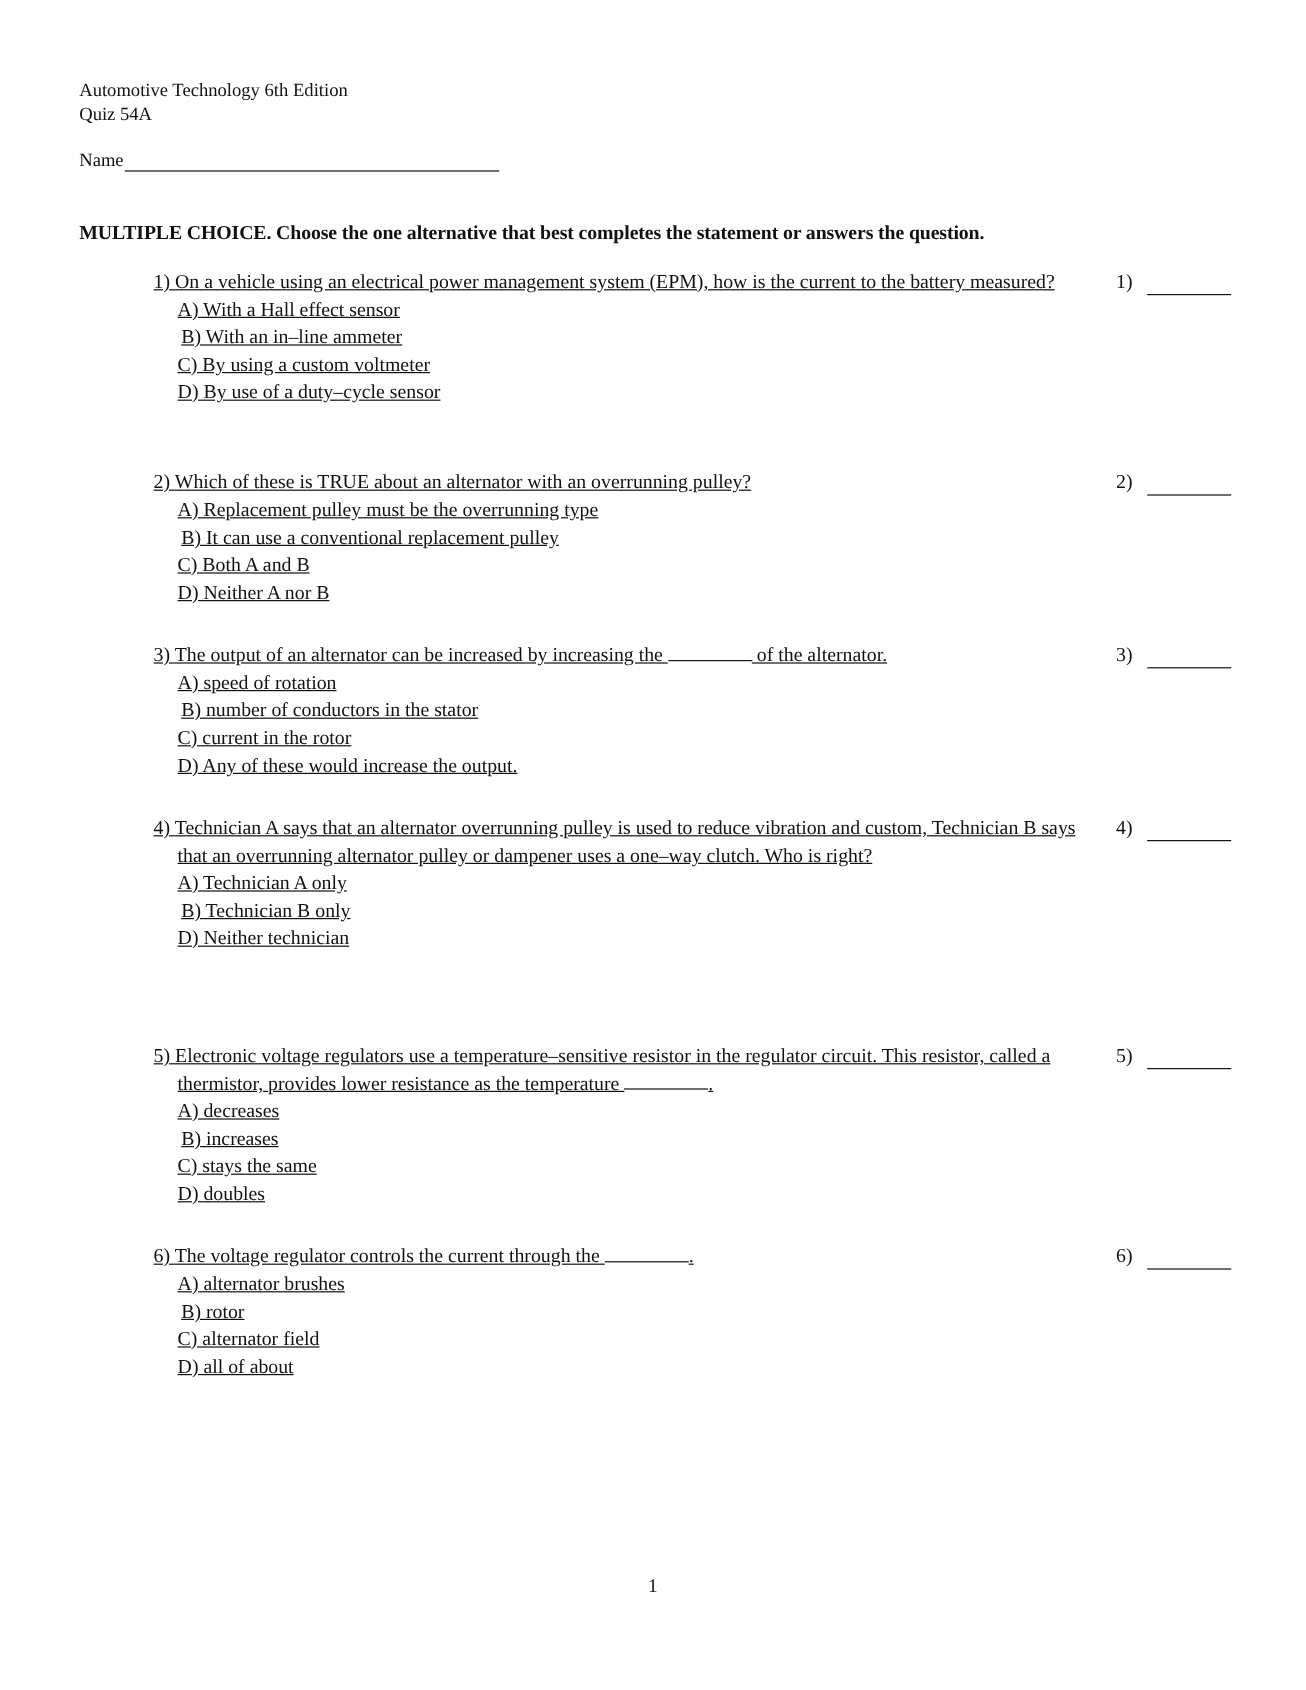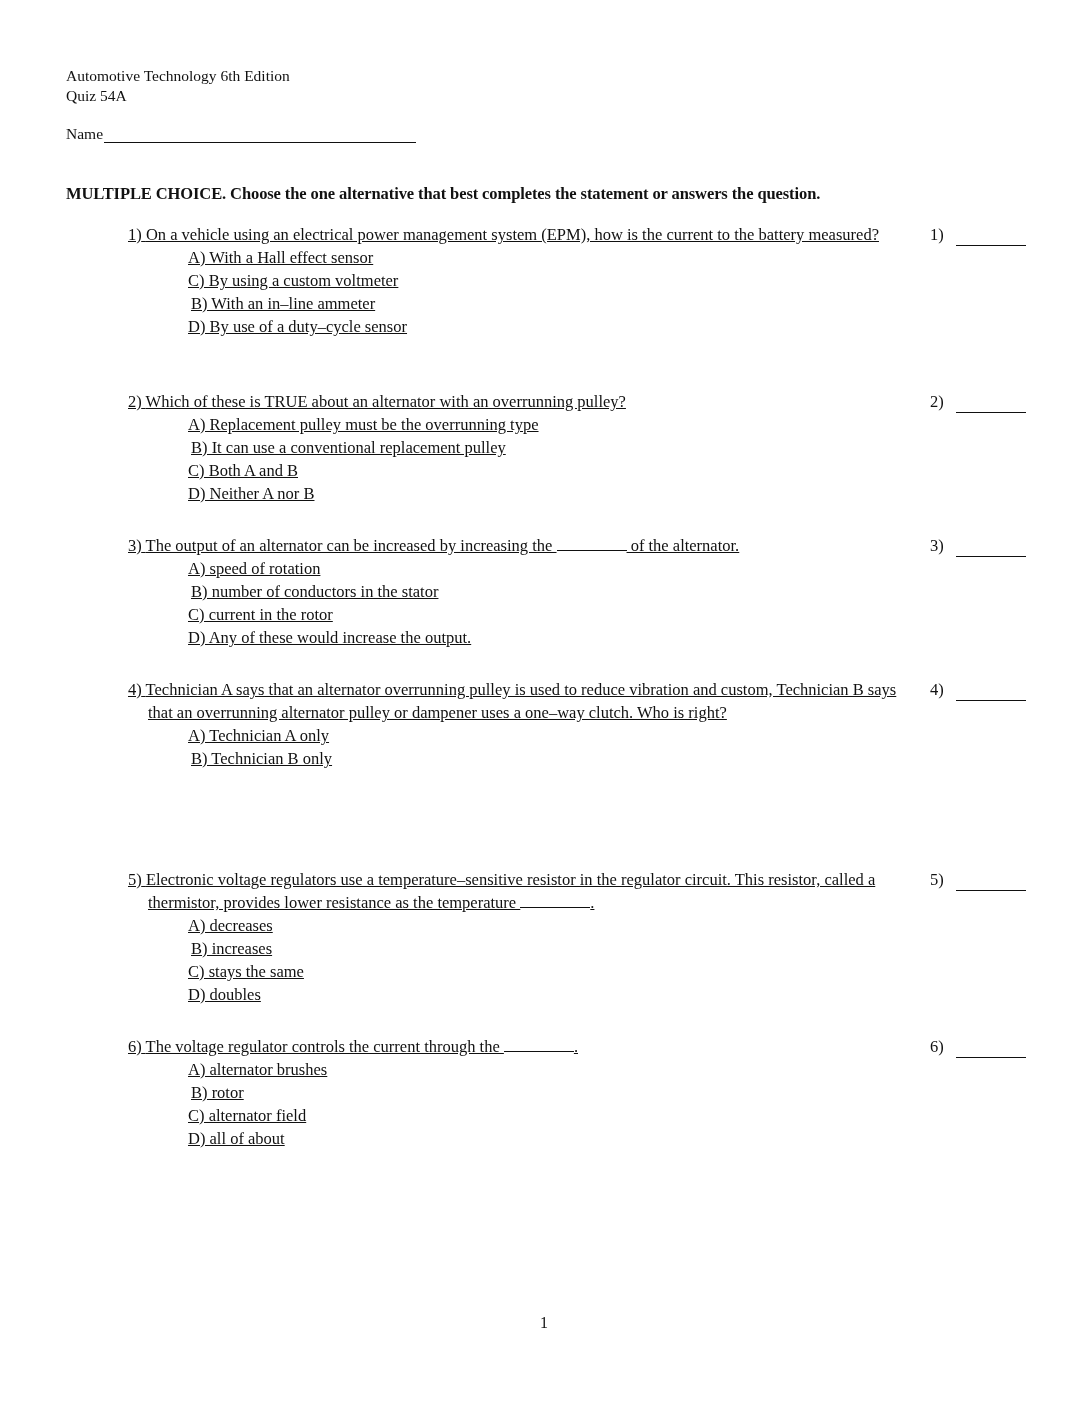--- a/index.html
+++ b/index.html
@@ -7,21 +7,21 @@
   .page { position: absolute; left: 0; top: 0; width: 1088px; height: 1408px; }
   .header { position: absolute; left: 66px; top: 66px; font-size: 15.5px; line-height: 20px; }
   .name-row { position: absolute; left: 66px; top: 124px; font-size: 15.5px; display: flex; align-items: flex-end; }
   .name-line { display: inline-block; width: 312px; border-bottom: 1px solid #111; height: 18px; margin-left: 1px; }
   .instructions { position: absolute; left: 66px; top: 184px; font-size: 16.5px; font-weight: bold; letter-spacing: -0.1px; }
   .question { position: absolute; left: 128px; width: 900px; font-size: 16.5px; line-height: 23px; text-decoration: underline; }
   .q-text { width: 752px; padding-left: 20px; text-indent: -20px; }
   .answer { position: absolute; left: 802px; top: 0; display: flex; align-items: flex-end; }
   .answer-num { width: 26px; }
   .answer-line { display: inline-block; width: 70px; height: 16px; border-bottom: 1.5px solid #111; margin-left: 0px; }
-  .options { margin-left: 60px; }
+  .options { margin-left: 20px; }
   .opt { height: 23px; }
   .opt.b, .opt.c { padding-left: 3px; }
   .blank { display: inline-block; width: 70px; border-bottom: 1px solid #111; height: 14px; vertical-align: baseline; }
   .page-number { position: absolute; left: 0; width: 1088px; top: 1314px; text-align: center; font-size: 16px; }
 </style>
 </head>
 <body>
 
 <div class="page">
 
@@ -41,22 +41,22 @@
     <div class="q-text">
       <span>1)</span>
       <span>On a vehicle using an electrical power management system (EPM), how is the current to the battery measured?</span>
     </div>
     <div class="answer">
       <span class="answer-num">1)</span>
       <span class="answer-line"></span>
     </div>
     <div class="options">
       <div class="opt">A) With a Hall effect sensor</div>
+      <div class="opt b">B) With an in–line ammeter</div>
       <div class="opt">C) By using a custom voltmeter</div>
-      <div class="opt b">B) With an in–line ammeter</div>
       <div class="opt">D) By use of a duty–cycle sensor</div>
     </div>
   </div>
 
   <div class="question" style="top:390px;">
     <div class="q-text">
       <span>2)</span>
       <span>Which of these is TRUE about an alternator with an overrunning pulley?</span>
     </div>
     <div class="answer">
@@ -93,20 +93,21 @@
       <span>4)</span>
       <span>Technician A says that an alternator overrunning pulley is used to reduce vibration and custom, Technician B says that an overrunning alternator pulley or dampener uses a one–way clutch. Who is right?</span>
     </div>
     <div class="answer">
       <span class="answer-num">4)</span>
       <span class="answer-line"></span>
     </div>
     <div class="options">
       <div class="opt">A) Technician A only</div>
       <div class="opt b">B) Technician B only</div>
+      <div class="opt">D) Neither technician</div>
     </div>
   </div>
 
   <div class="question" style="top:868px;">
     <div class="q-text">
       <span>5)</span>
       <span>Electronic voltage regulators use a temperature–sensitive resistor in the regulator circuit. This resistor, called a thermistor, provides lower resistance as the temperature </span><span class="blank"></span><span>.</span>
     </div>
     <div class="answer">
       <span class="answer-num">5)</span>

